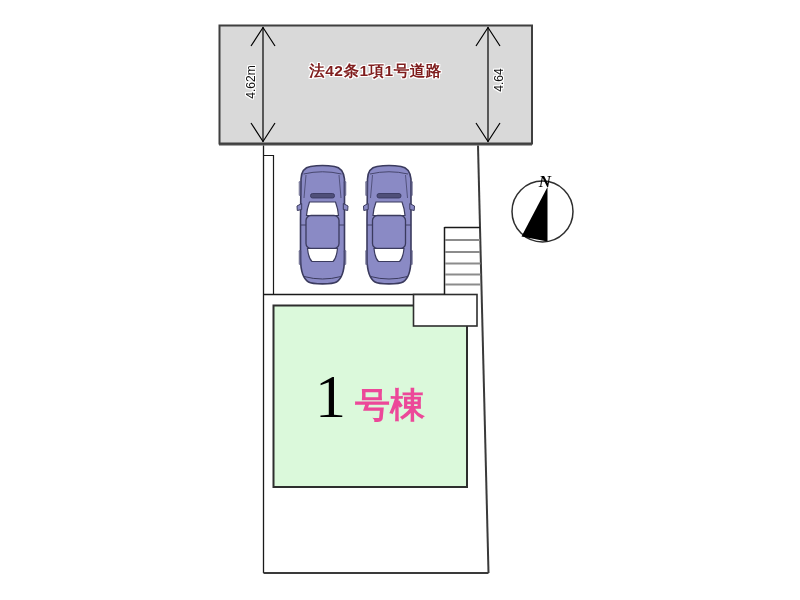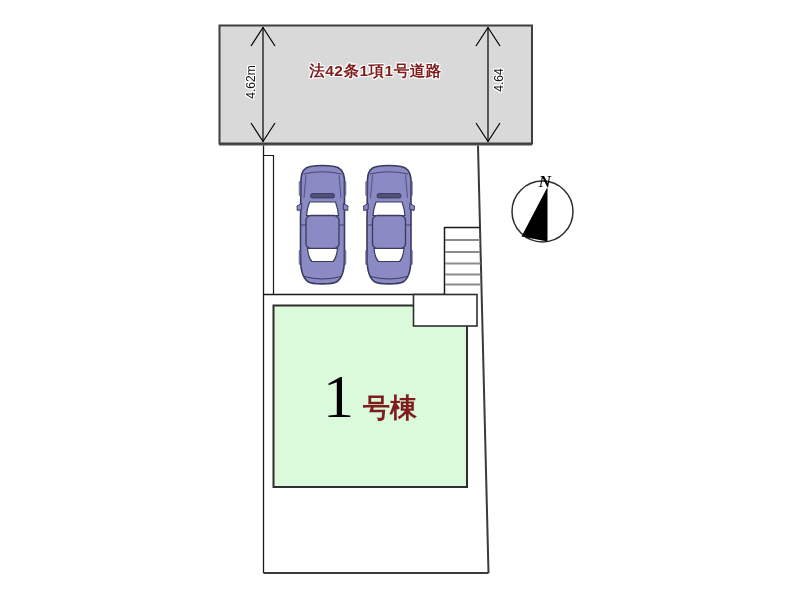--- a/index.html
+++ b/index.html
@@ -12,21 +12,21 @@
         font-size:15.5px;font-weight:bold;line-height:18px;color:#7f1d1d;letter-spacing:.5px;}
   .dim{position:absolute;font-size:12px;color:#111;text-align:center;white-space:nowrap;
         transform:rotate(-90deg);font-weight:500;}
   .dim-left{left:223px;top:75px;width:56px;height:14px;line-height:14px;}
   .dim-right{left:479px;top:73px;width:40px;height:14px;line-height:14px;}
   .bldg-label{position:absolute;left:273px;top:305px;width:194px;height:182px;
         display:flex;align-items:center;justify-content:center;}
   .bldg-row{display:flex;align-items:baseline;}
   .bldg-num{font-family:"Liberation Serif","DejaVu Serif",serif;font-size:62px;
         line-height:1.08;color:#000;}
-  .bldg-suffix{font-size:27px;font-weight:600;color:#7f1d1d;margin-left:9px;}
+  .bldg-suffix{font-size:35px;font-weight:600;color:#ec4899;margin-left:9px;}
   .north-label{position:absolute;left:535px;top:172px;width:20px;text-align:center;
         font-family:"Liberation Serif","DejaVu Serif",serif;font-style:italic;
         font-weight:bold;font-size:17px;color:#000;}
 </style>
 </head>
 <body>
 
 <div class="stage">
 
   <svg width="800" height="600" viewBox="0 0 800 600" style="color:#8a8ac5">

